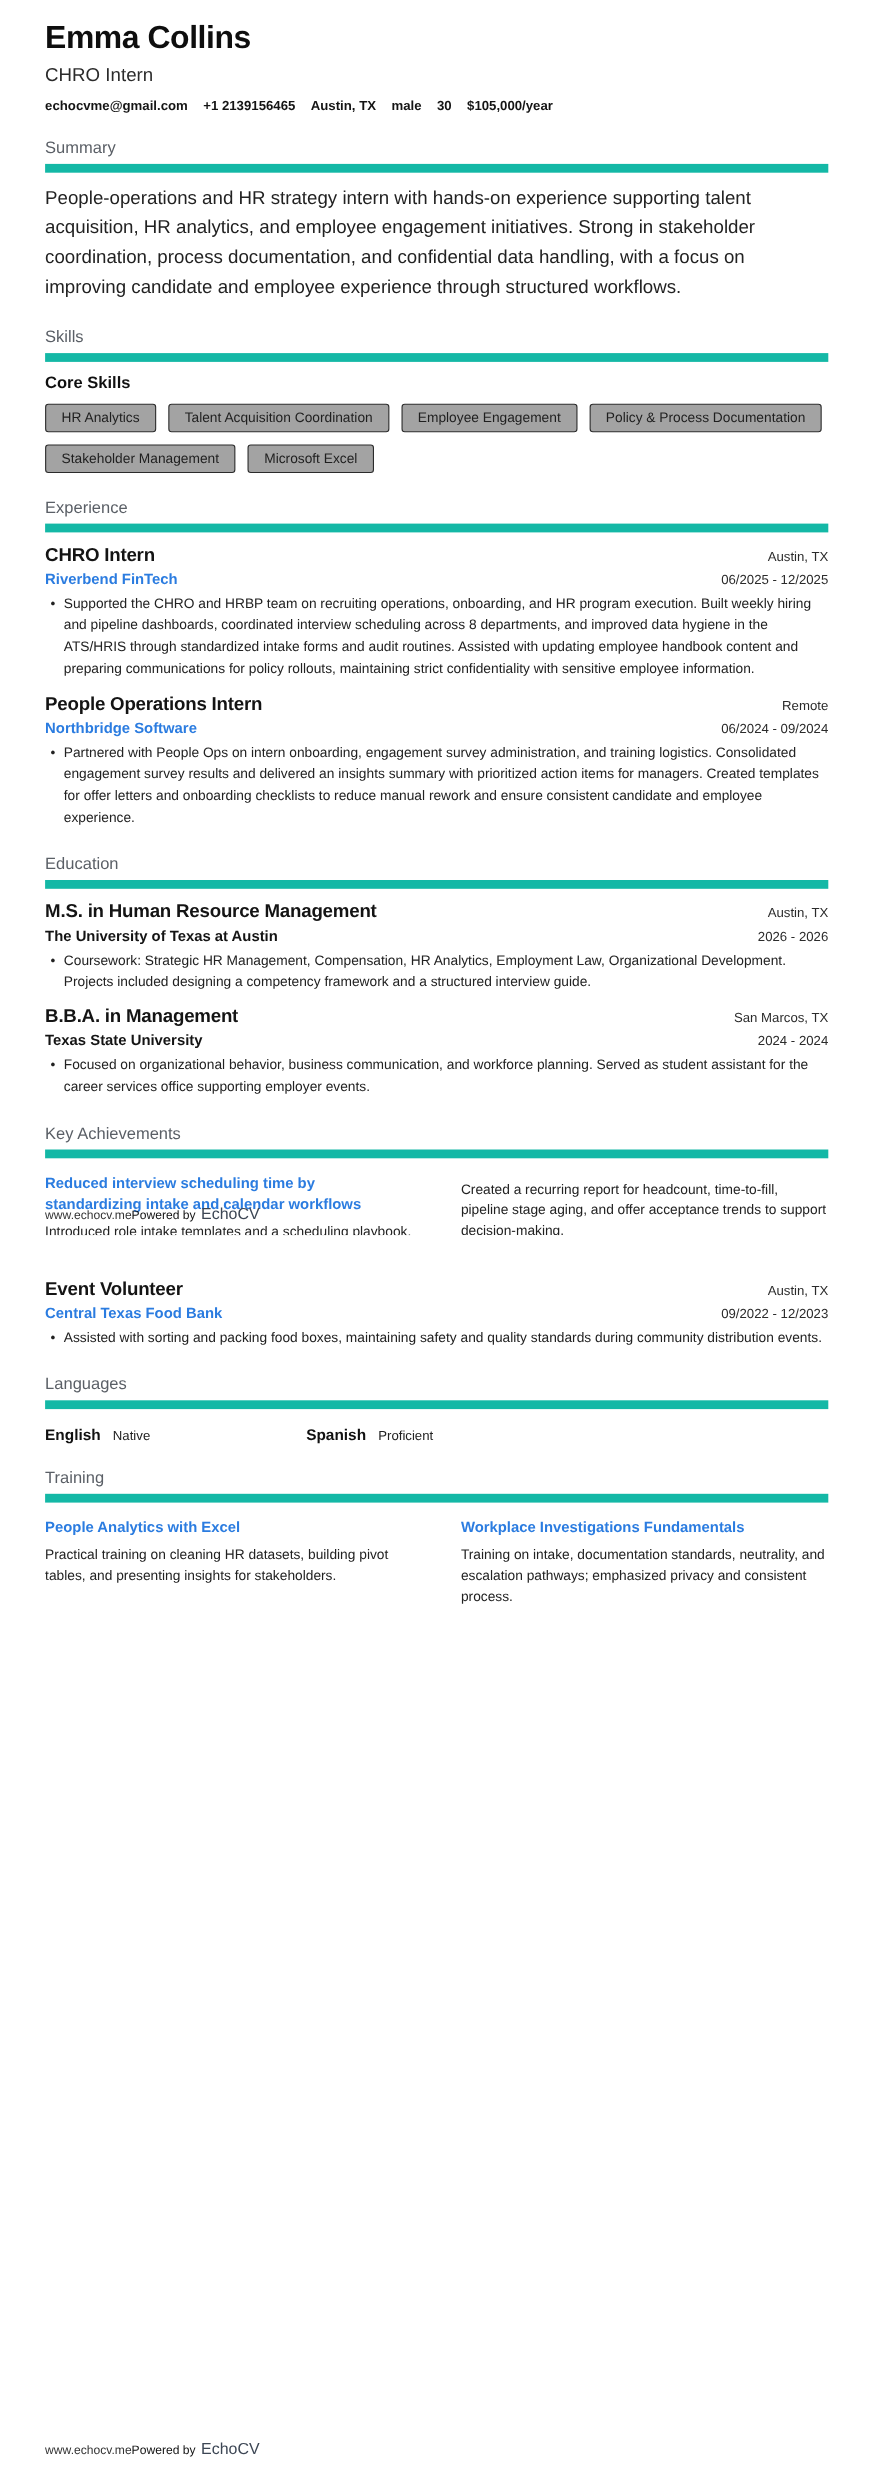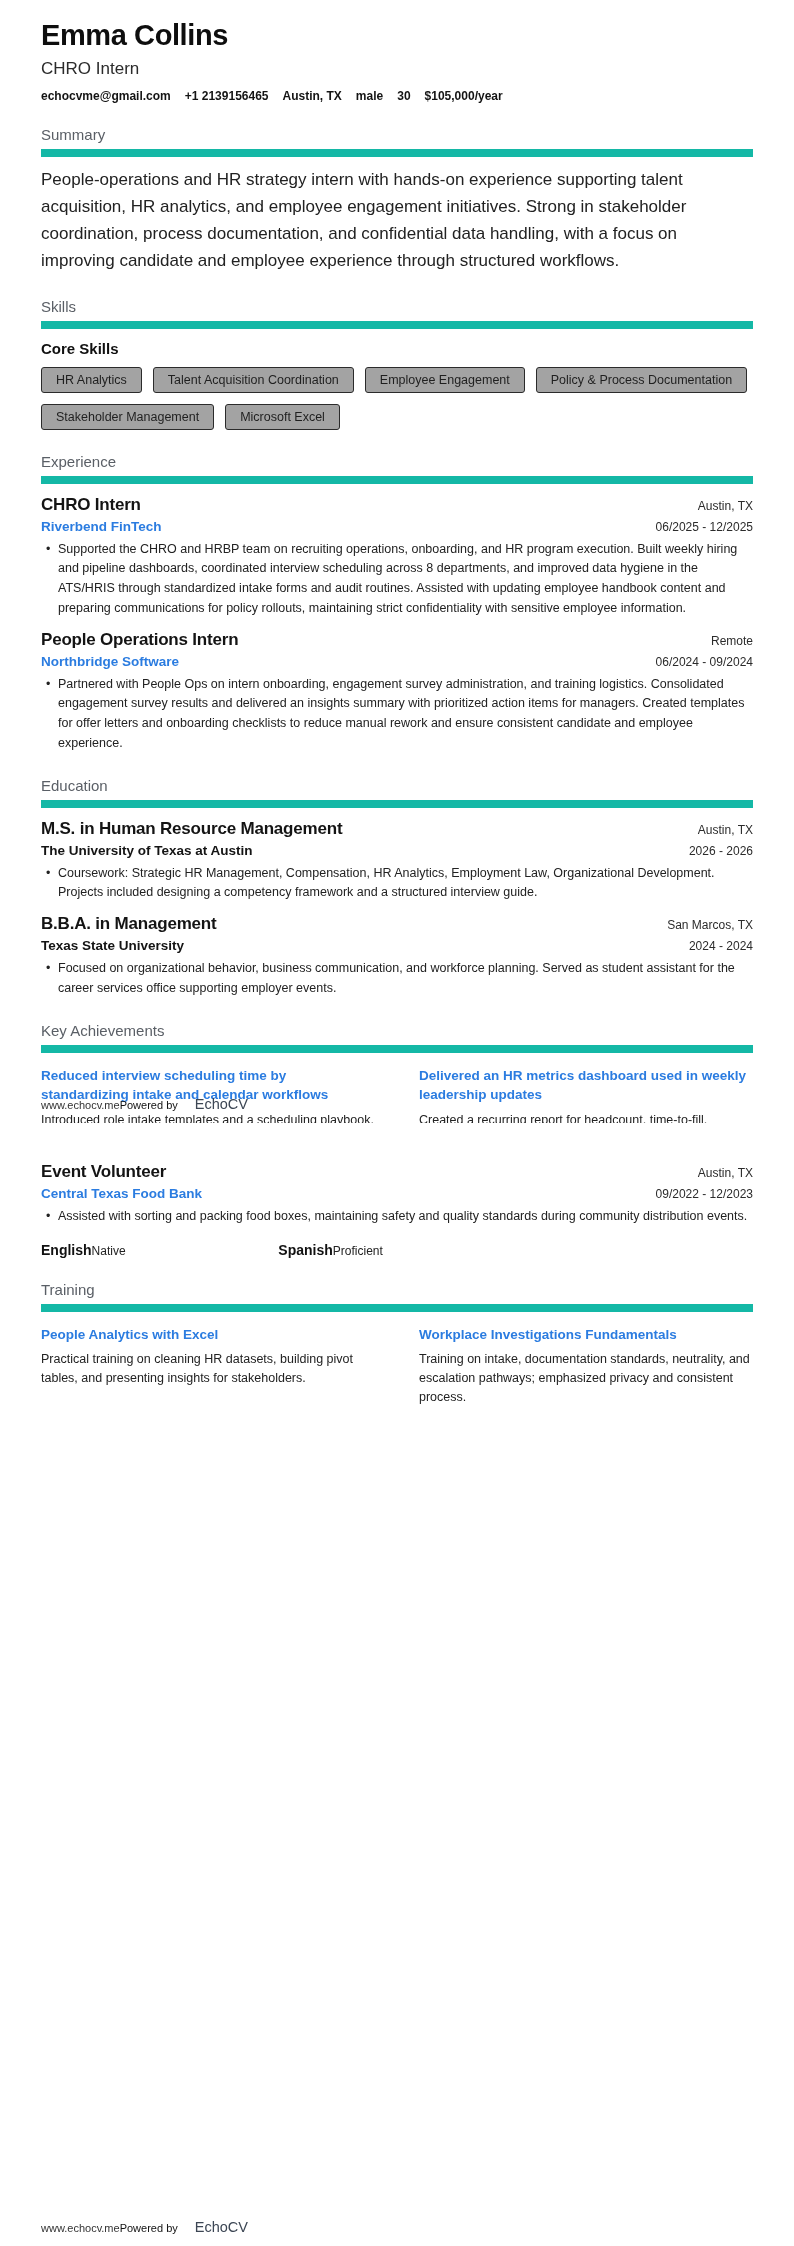--- a/index.html
+++ b/index.html
@@ -48,28 +48,28 @@
   .bullets li::before { content: "\2022"; position: absolute; left: 5px; color: #222; }
 
   
   .twocol { display: grid; grid-template-columns: 1fr 1fr; column-gap: 44px; margin-top: 13px; }
   .card-title { font-size: 13.5px; font-weight: 700; line-height: 1.45; color: #141414; }
   .card-title.link { color: #2b7ce0; cursor: pointer; }
   .card-text { margin-top: 6px; font-size: 12.5px; line-height: 1.52; color: #222; }
 
   
   .langs { display: grid; grid-template-columns: repeat(3, 1fr); margin-top: 15px; }
-  .lang { display: flex; align-items: baseline; }
+  .lang { display: flex; align-items: baseline; gap: 11px; }
   .lang-name { font-size: 14px; font-weight: 700; color: #111; }
   .lang-level { font-size: 12px; color: #222; }
 
   
   .footer { position: absolute; left: 41px; right: 41px; bottom: 11px; display: flex; justify-content: flex-start; align-items: baseline; }
   .footer-site { font-size: 11px; color: #333; cursor: pointer; }
-  .powered { display: flex; align-items: baseline; gap: 17px; }
+  .powered { display: flex; align-items: baseline; gap: 5px; }
   .powered-prefix { font-size: 11px; color: #111; }
   .brand { font-size: 14.5px; color: #3c4654; cursor: pointer; }
 </style>
 </head>
 <body>
 
 <div class="page">
 
   <div class="name">Emma Collins</div>
   <div class="jobtitle">CHRO Intern</div>
@@ -166,21 +166,20 @@
 
   <div class="sec">
     <span class="sec-label">Key Achievements</span>
   </div>
   <div class="twocol">
     <div>
       <div class="card-title link">Reduced interview scheduling time by standardizing intake and calendar workflows</div>
       <div class="card-text">Introduced role intake templates and a scheduling playbook, cutting back-and-forth coordination and improving candidate responsiveness.</div>
     </div>
     <div>
-      <div class="card-title link">Delivered an HR metrics dashboard used in weekly leadership updates</div>
       <div class="card-text">Created a recurring report for headcount, time-to-fill, pipeline stage aging, and offer acceptance trends to support decision-making.</div>
     </div>
   </div>
 
   <div class="footer">
     <span class="footer-site">www.echocv.me</span>
     <span class="powered">
       <span class="powered-prefix">Powered by</span>
       <span class="brand">EchoCV</span>
     </span>
@@ -196,20 +195,23 @@
     </div>
     <div class="row">
       <div class="company">Central Texas Food Bank</div>
       <div class="meta">09/2022 - 12/2023</div>
     </div>
     <ul class="bullets">
       <li>Assisted with sorting and packing food boxes, maintaining safety and quality standards during community distribution events.</li>
     </ul>
   </div>
 
+  <div class="sec">
+    <span class="sec-label">Languages</span>
+  </div>
   <div class="langs">
     <div class="lang">
       <span class="lang-name">English</span>
       <span class="lang-level">Native</span>
     </div>
     <div class="lang">
       <span class="lang-name">Spanish</span>
       <span class="lang-level">Proficient</span>
     </div>
     <div class="lang"></div>

